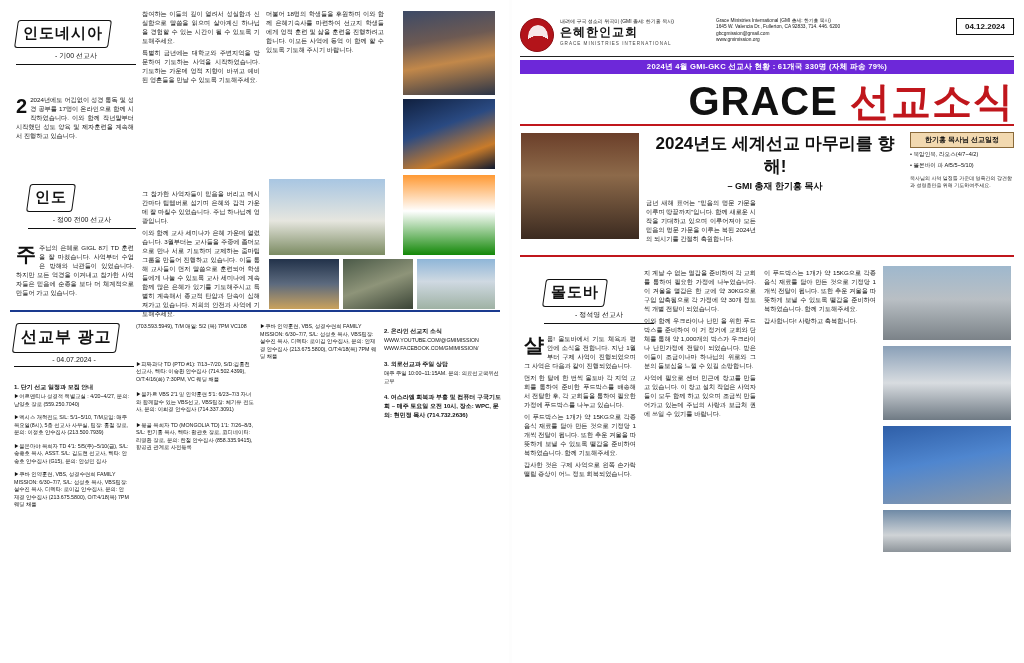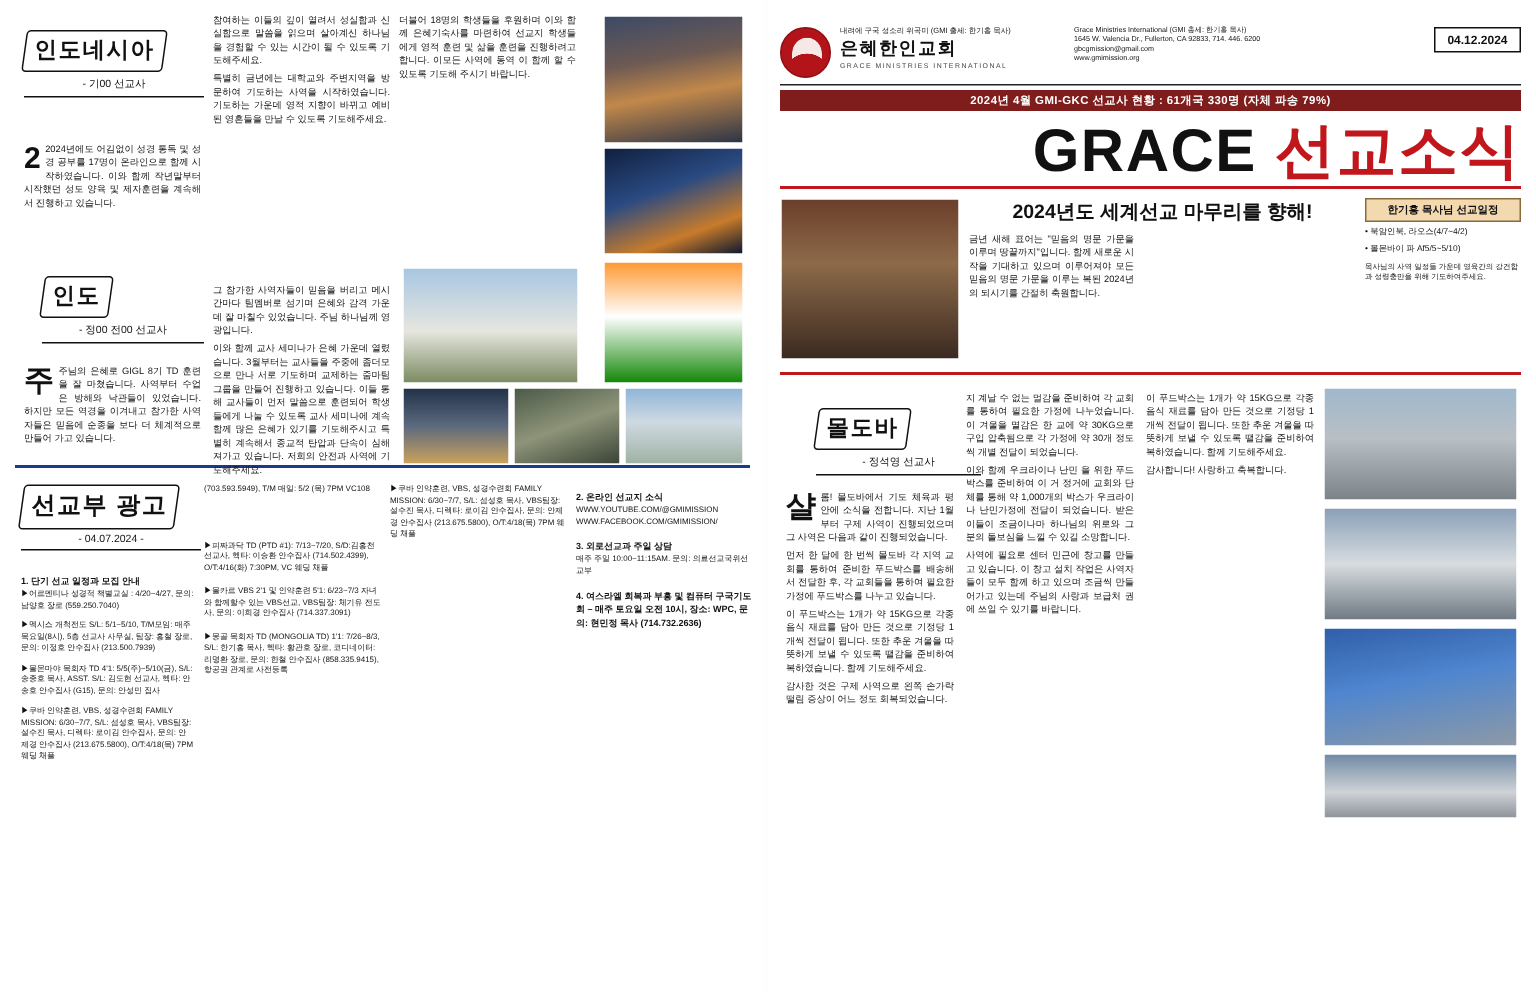--- a/index.html
+++ b/index.html
@@ -66,25 +66,25 @@
     border-radius:50% 50% 40% 40%;
   }
 
   .masthead { display:flex; align-items:flex-start; gap:6px; }
   .mast-kr { font-size:5px; line-height:1.25; }
   .mast-name { font-size:12px; font-weight:bold; letter-spacing:1px; }
   .mast-name-sub { font-size:4.6px; letter-spacing:1px; color:#444; }
   .mast-eng { font-size:4.8px; line-height:1.35; }
   .datebox { border:1px solid #111; padding:3px 8px; font-size:8px; font-weight:bold; }
 
-  .redbar { background:#7f1d1d; color:#fff; font-size:7.6px; font-weight:bold; text-align:center; padding:2px 0; letter-spacing:.3px; }
+  .redbar { background:#6d28d9; color:#fff; font-size:7.6px; font-weight:bold; text-align:center; padding:2px 0; letter-spacing:.3px; }
 
   .grace-title { text-align:right; font-size:40px; font-weight:bold; letter-spacing:1px; line-height:1.05; margin:6px 0 2px 0; }
   .grace-title .kr { color:#c0161c; }
-  .feature-head { text-align:center; font-size:13px; font-weight:bold; }
+  .feature-head { text-align:center; font-size:17px; font-weight:bold; }
   .feature-sub { text-align:center; font-size:9px; font-weight:bold; margin-top:2px; }
   .year-cap { float:left; font-size:26px; font-weight:bold; letter-spacing:-1px; line-height:0.95; padding:2px 4px 0 0; }
   .schedule-head { background:#f2d9b0; border:1px solid #8a6a3a; font-size:7px; font-weight:bold; text-align:center; padding:2px 0; }
   .sched-line { font-size:5.6px; margin-top:3px; }
 
   .ad-head { font-size:16px; font-weight:bold; letter-spacing:1px; }
   .ad-date { font-size:7px; margin-top:3px; }
 
   .item-title { font-weight:bold; font-size:6px; margin:4px 0 1px 0; }
   .item-body { font-size:5.3px; line-height:1.42; }
@@ -224,20 +224,21 @@
       <span class="kr">선교소식</span>
     </div>
 
     <hr class="hr-red" style="margin:2px 0 6px 0;">
 
     <div style="display:flex; gap:6px; align-items:flex-start;">
       <div class="photo ph-pastor" style="width:120px; height:108px; flex:0 0 auto;"></div>
 
       <div style="flex:1 1 auto;">
         <div class="feature-head">2024년도 세계선교 마무리를 향해!</div>
+        <div class="feature-sub">– GMI 총재 한기홍 목사</div>
         <div style="display:flex; gap:6px; margin-top:6px;">
           <div style="width:110px;">
             <p>금년 새해 표어는 "믿음의 명문 가문을 이루며 땅끝까지"입니다. 함께 새로운 시작을 기대하고 있으며 이루어져야 모든 믿음의 명문 가문을 이루는 복된 2024년의 되시기를 간절히 축원합니다.</p>
           </div>
         </div>
       </div>
 
       <div style="width:104px; flex:0 0 auto;">
         <div class="schedule-head">한기홍 목사님 선교일정</div>
         <div class="sched-line">• 북암인북, 라오스(4/7~4/2)</div>

